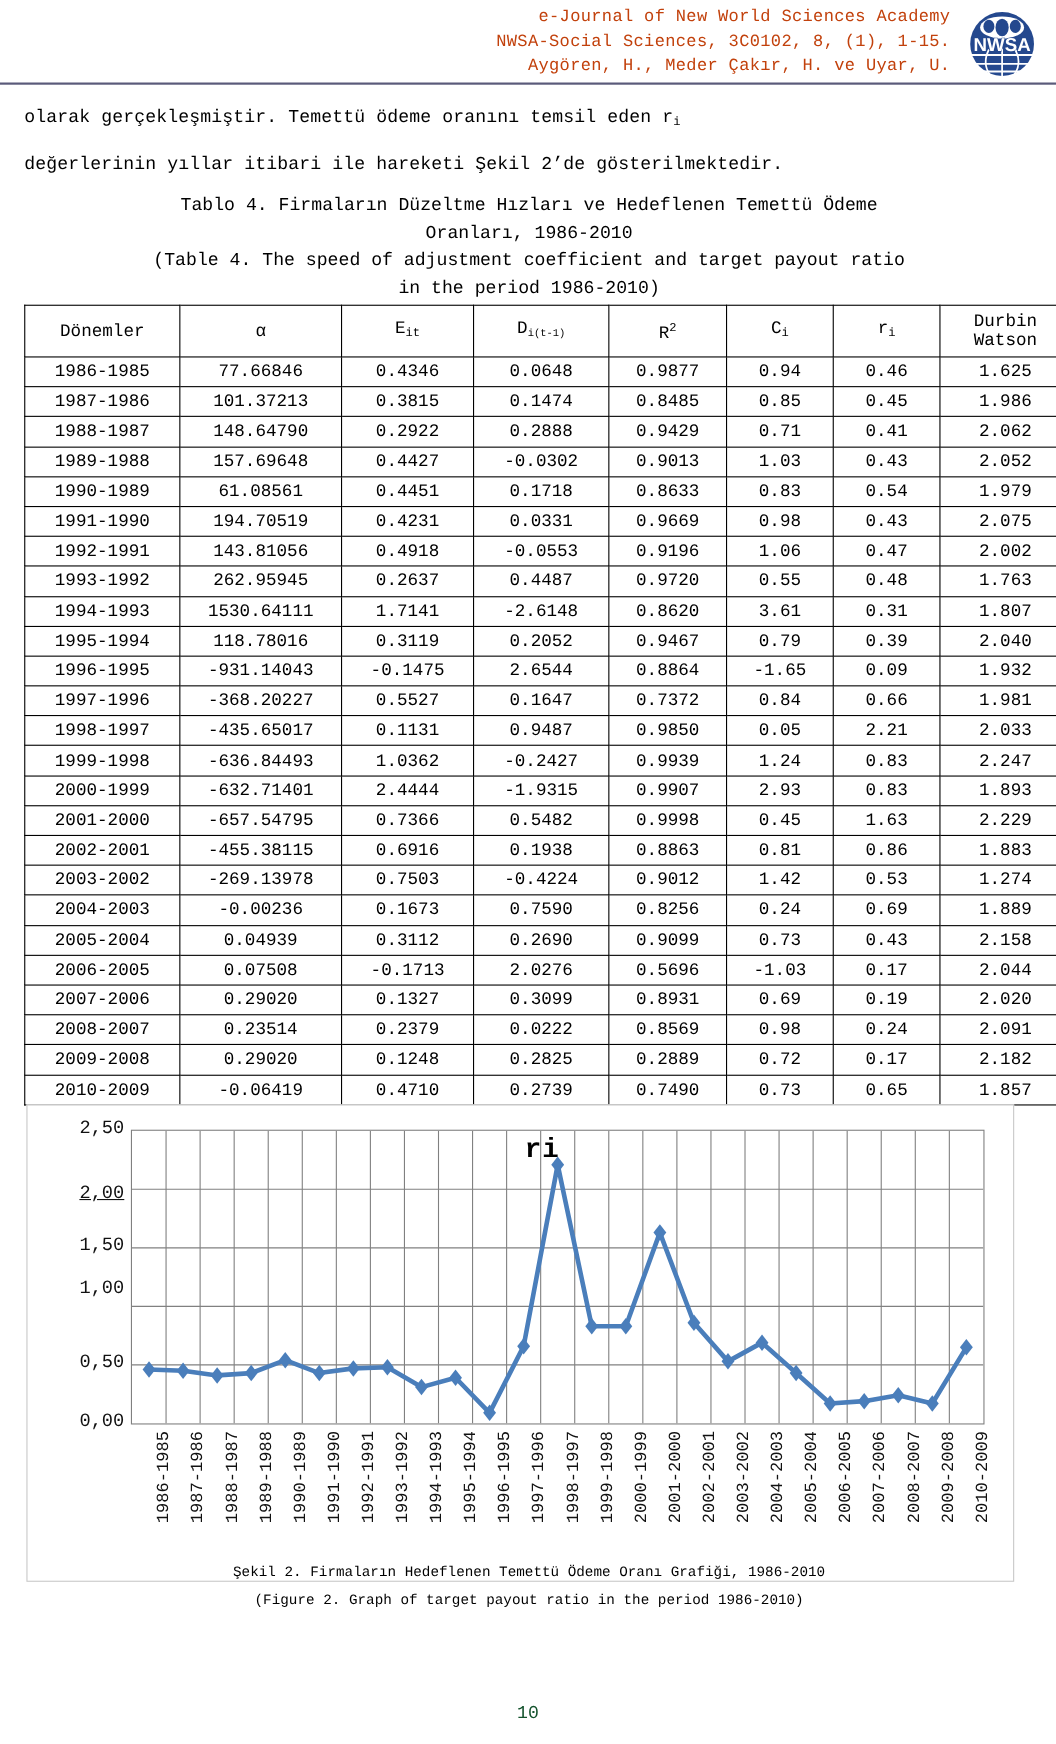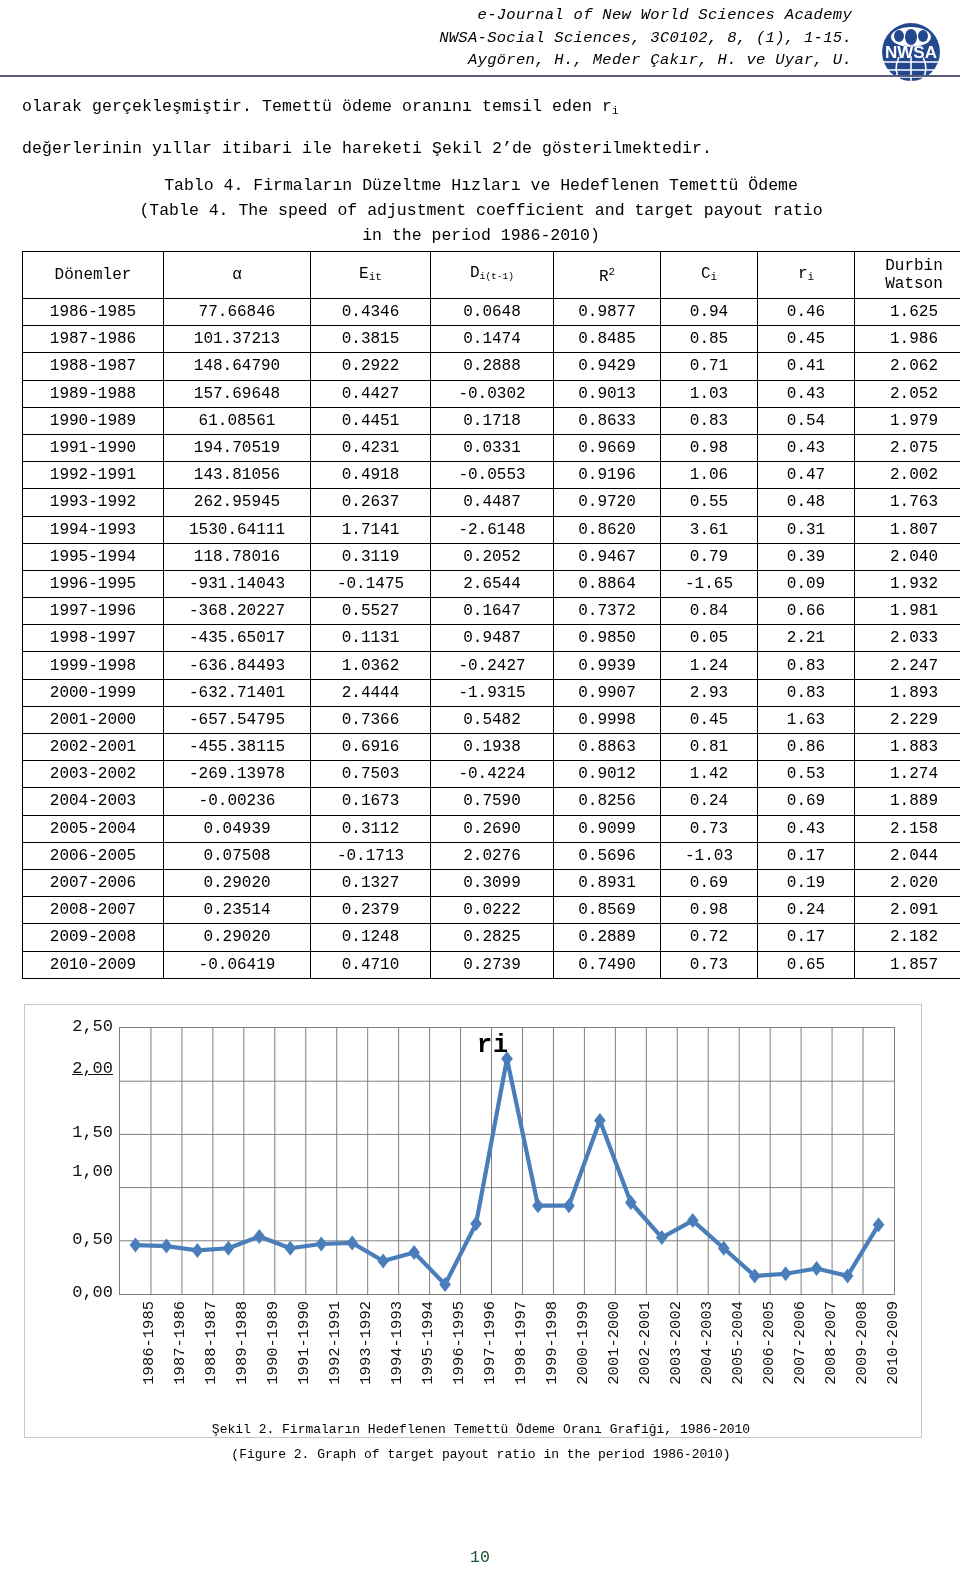--- a/index.html
+++ b/index.html
@@ -18,43 +18,42 @@
 
   
   .page-header {
     position: absolute;
     left: 0; top: 0;
     width: 960px;
     height: 78px;
   }
   .hdr-lines {
     position: absolute;
-    right: 108px;
+    right: 96px;
     top: 4px;
     text-align: right;
     font-family: "Liberation Mono", monospace;
-    font-style: italic;
     font-size: 15.5px;
     line-height: 22.5px;
-    color: #000000;
+    color: #c2410c;
     letter-spacing: 0.3px;
     white-space: nowrap;
   }
   .hdr-rule {
     position: absolute;
     left: 0;
     top: 75px;
     width: 960px;
     height: 2px;
     background: #5a5a7a;
   }
   .nwsa-logo {
     position: absolute;
     right: 10px;
-    top: 20px;
+    top: 8px;
     width: 78px;
     height: 64px;
   }
 
   
   .content {
     position: absolute;
     left: 22px;
     top: 88px;
     width: 918px;
@@ -235,20 +234,21 @@
   </div>
   <div class="hdr-rule"></div>
 </div>
 
 <div class="content">
 
   <p class="para"><span>olarak  gerçekleşmiştir.  Temettü  ödeme  oranını  temsil  eden  r</span><span class="sub">i</span><br><span>değerlerinin yıllar itibari ile hareketi Şekil 2’de gösterilmektedir.</span></p>
 
   <div class="tbl-title">
     <div>Tablo 4. Firmaların Düzeltme Hızları ve Hedeflenen Temettü Ödeme</div>
+    <div>Oranları, 1986-2010</div>
     <div>(Table 4. The speed of adjustment coefficient and target payout ratio</div>
     <div>in the period 1986-2010)</div>
   </div>
 
   <table class="data">
     <thead>
       <tr>
         <th class="c0">Dönemler</th>
         <th class="c1">α</th>
         <th class="c2"><span>E</span><span class="sbs">it</span></th>
@@ -511,21 +511,21 @@
           <td class="c7">1.857</td>
         </tr>
       </tbody>
   </table>
 </div>
 
 <div class="chart-box">
   <div class="chart-inner">
     <div class="ylabels">
         <div class="ylab" style="top: 13px;">2,50</div>
-        <div class="ylab" style="top: 55px; text-decoration: underline;">2,00</div>
+        <div class="ylab" style="top: 72px; text-decoration: underline;">2,00</div>
         <div class="ylab" style="top: 119.4px;">1,50</div>
         <div class="ylab" style="top: 158px;">1,00</div>
         <div class="ylab" style="top: 225.8px;">0,50</div>
         <div class="ylab" style="top: 279px;">0,00</div>
       </div>
     <div class="plot">
       <svg id="plot-svg" width="774" height="266" viewBox="0 0 774 266">
           <line x1="30.96" y1="0" x2="30.96" y2="266" stroke="#808080" stroke-width="1"></line>
           <line x1="61.92" y1="0" x2="61.92" y2="266" stroke="#808080" stroke-width="1"></line>
           <line x1="92.88" y1="0" x2="92.88" y2="266" stroke="#808080" stroke-width="1"></line>

